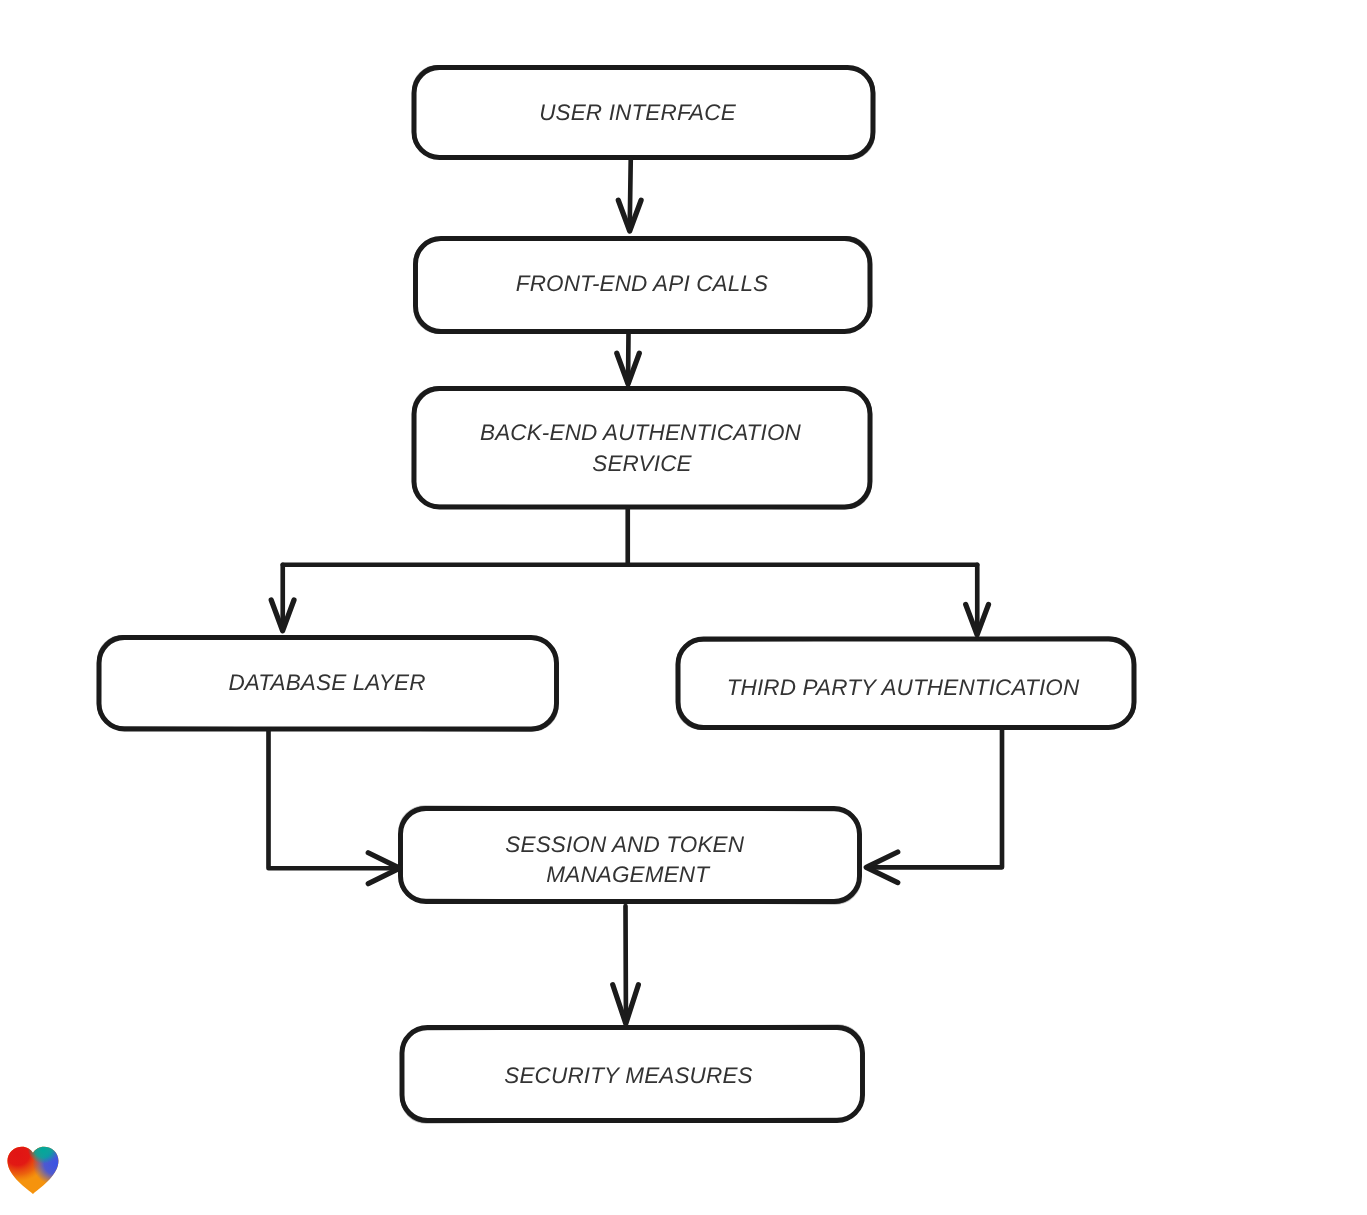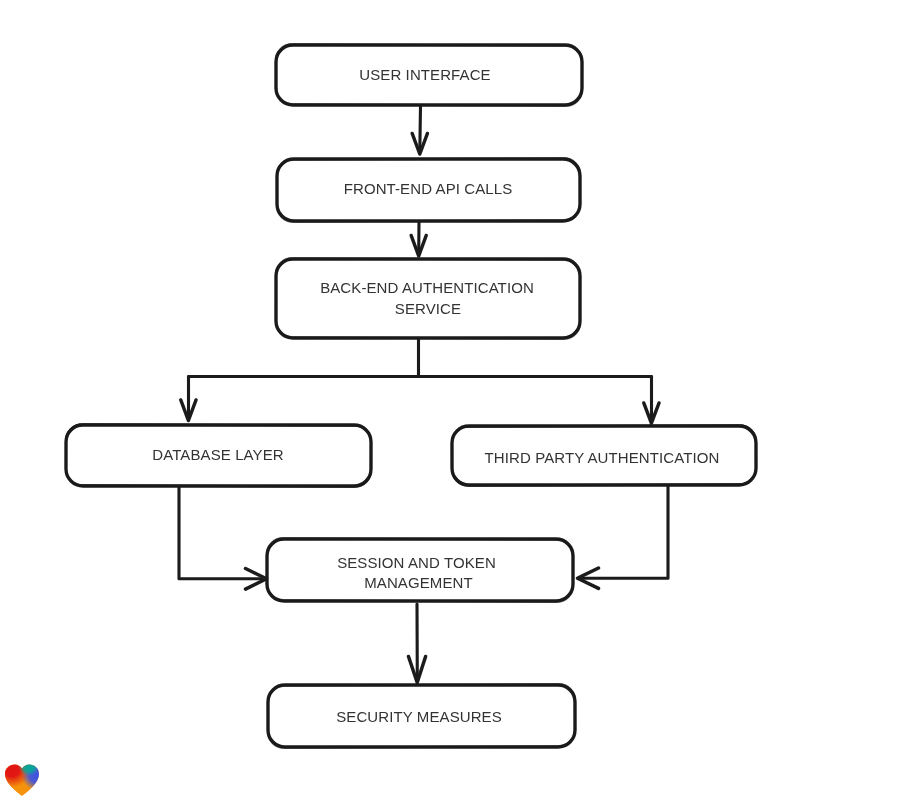--- a/index.html
+++ b/index.html
@@ -1,16 +1,16 @@
 <!DOCTYPE html>
 <html><head>
 <meta charset="utf-8">
 <style>
   html,body{margin:0;padding:0;background:#ffffff;}
-  .page{position:relative;width:911px;height:810px;overflow:hidden;background:#fff;}
+  .page{position:relative;width:911px;height:810px;overflow:hidden;background:#fff;font-style:italic;}
   svg{transform:translateZ(0);}
   svg text{font-family:"Liberation Sans", sans-serif;fill:#333333;}
 </style>
 </head>
 <body>
 <div class="page">
 <svg width="911" height="810" viewBox="0 0 911 810">
   <defs>
     <radialGradient id="gRed" cx="0.20" cy="0.16" r="0.58">
       <stop offset="0%" stop-color="#e11414"></stop>

